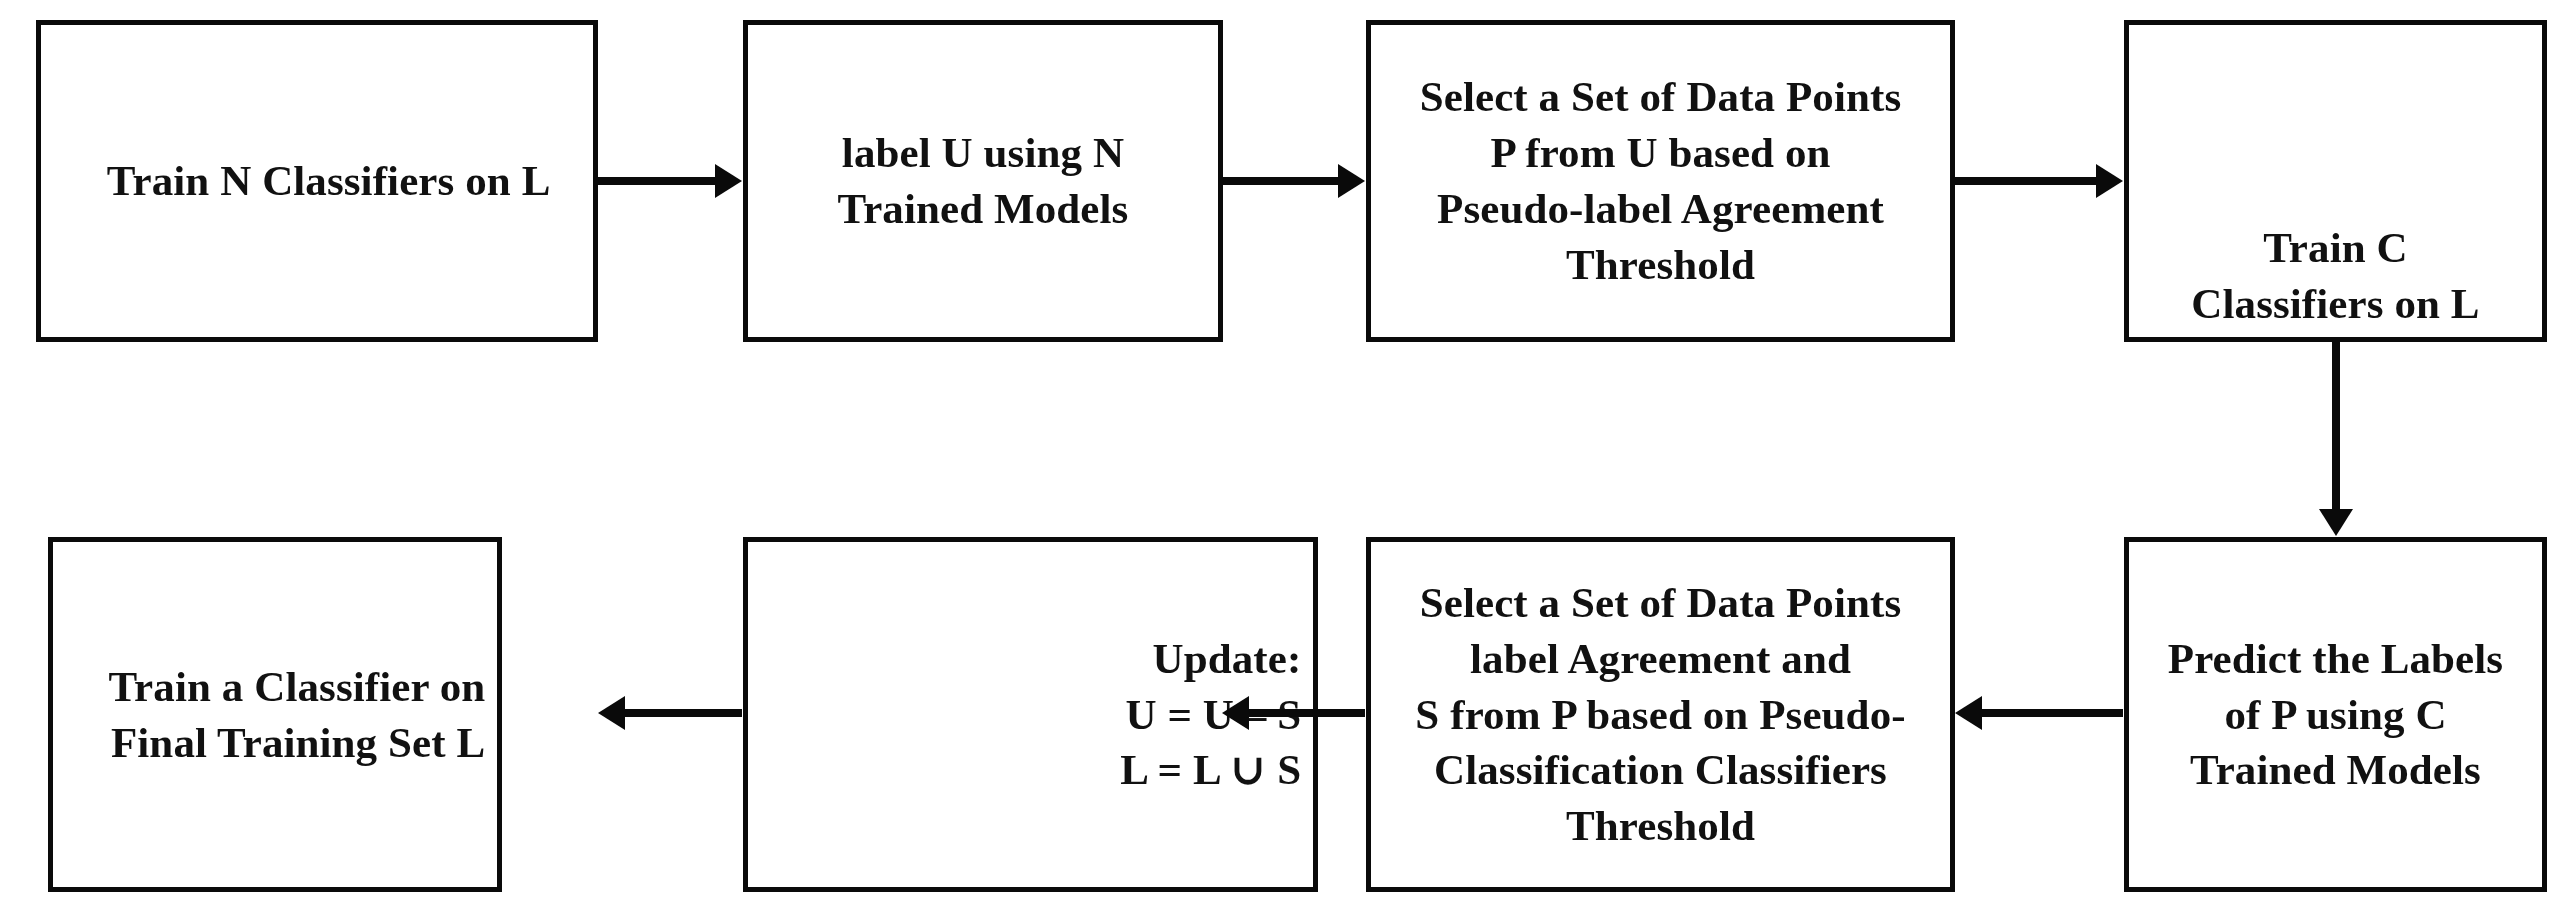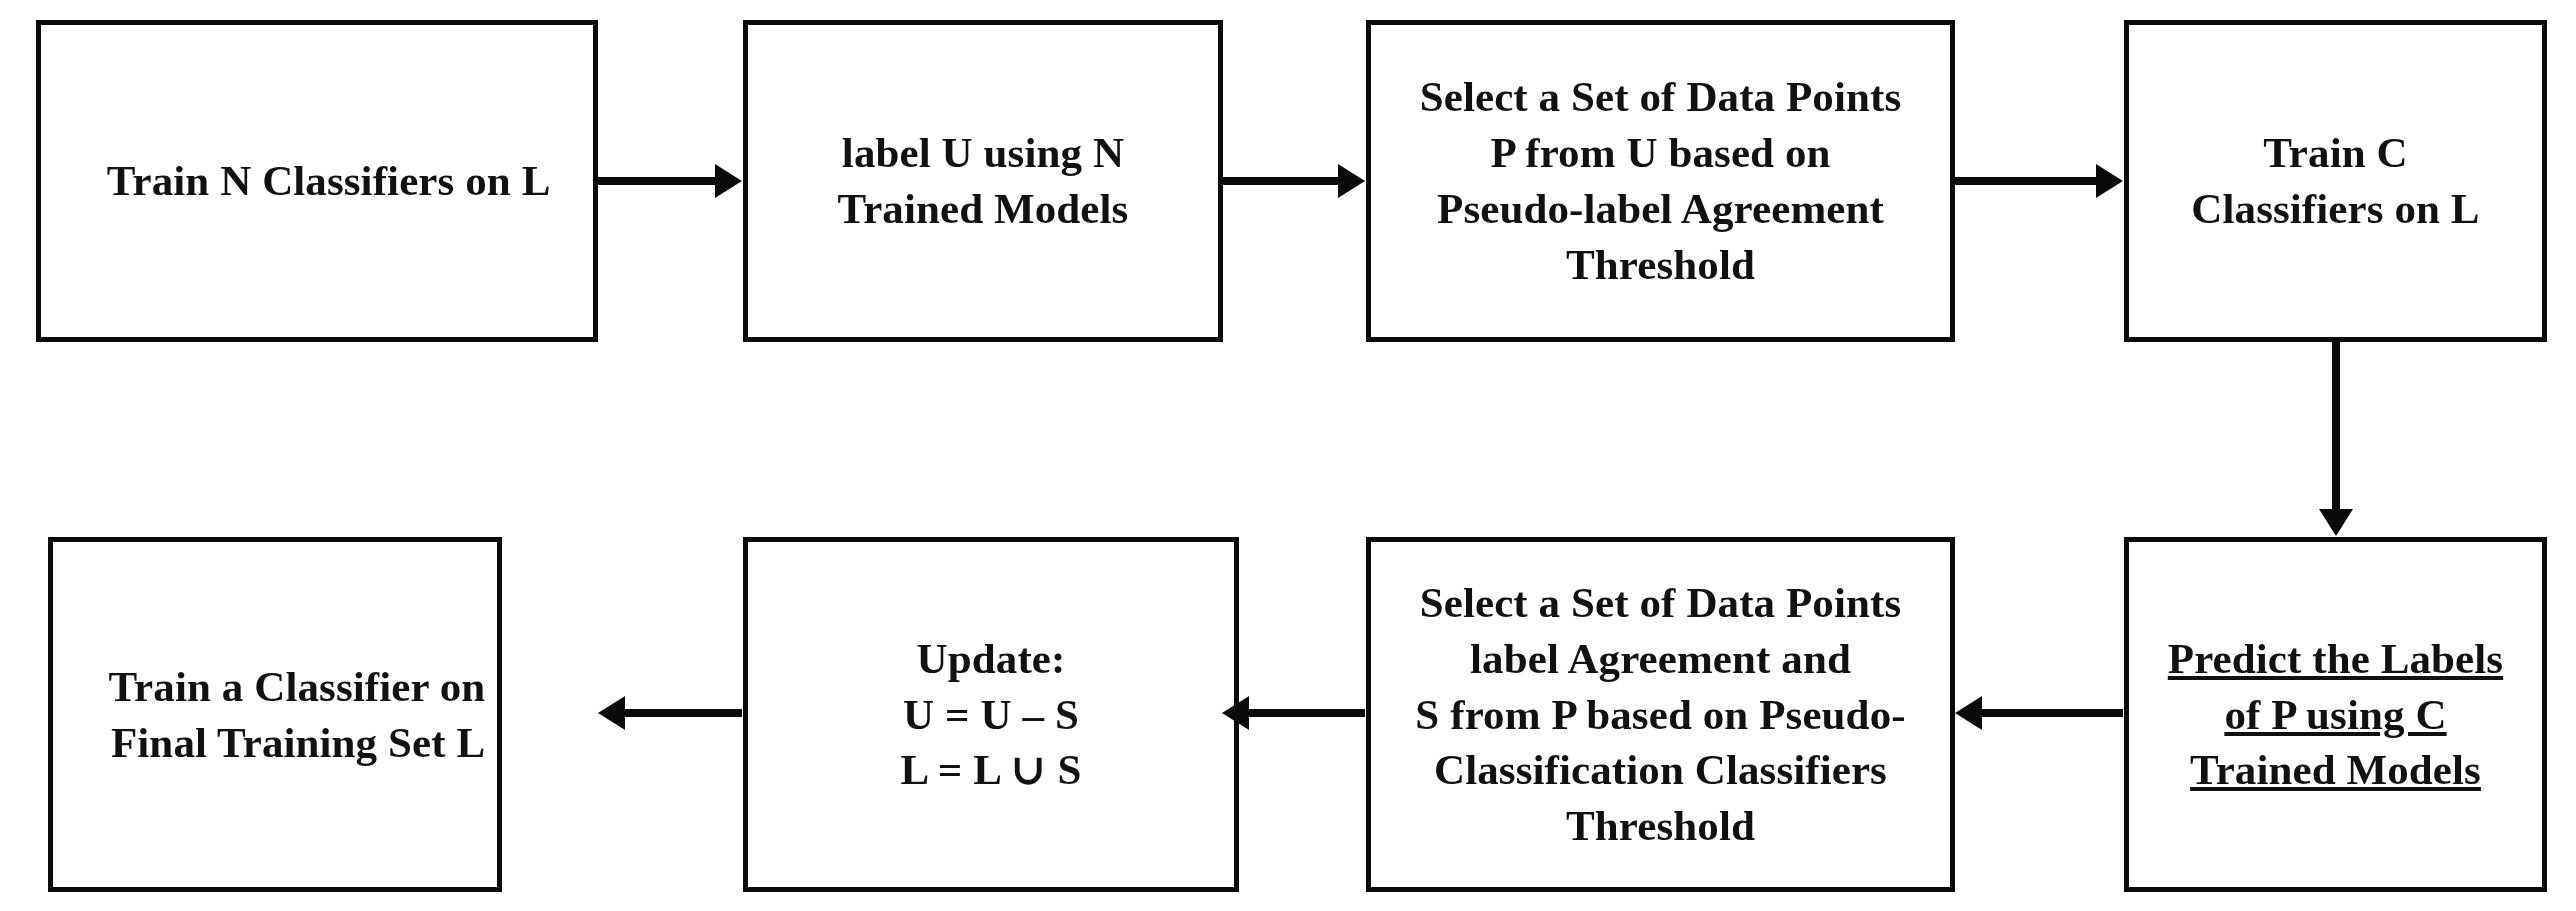--- a/index.html
+++ b/index.html
@@ -43,26 +43,26 @@
   }
   .node .ln {
     display: block;
     white-space: nowrap;
   }
 
   
   #node-1 { left: 36px;   top: 20px;  width: 562px; height: 322px; padding-left: 35px; }
   #node-2 { left: 743px;  top: 20px;  width: 480px; height: 322px; }
   #node-3 { left: 1366px; top: 20px;  width: 589px; height: 322px; }
-  #node-4 { left: 2124px; top: 20px;  width: 423px; height: 322px; }
-
-  
-  #node-5 { left: 2124px; top: 537px; width: 423px; height: 355px; text-decoration: underline; }
+  #node-4 { left: 2124px; top: 20px;  width: 423px; height: 322px; align-items: flex-end; }
+
+  
+  #node-5 { left: 2124px; top: 537px; width: 423px; height: 355px; }
   #node-6 { left: 1366px; top: 537px; width: 589px; height: 355px; }
-  #node-7 { left: 743px;  top: 537px; width: 496px; height: 355px; }
+  #node-7 { left: 743px;  top: 537px; width: 575px; height: 355px; text-align: right; }
   #node-8 { left: 48px;   top: 537px; width: 454px; height: 355px; text-align: right; }
 
   
   .conn { position: absolute; }
 
   
   .h-shaft {
     position: absolute;
     height: 7.5px;
     background: #0a0a0a;

